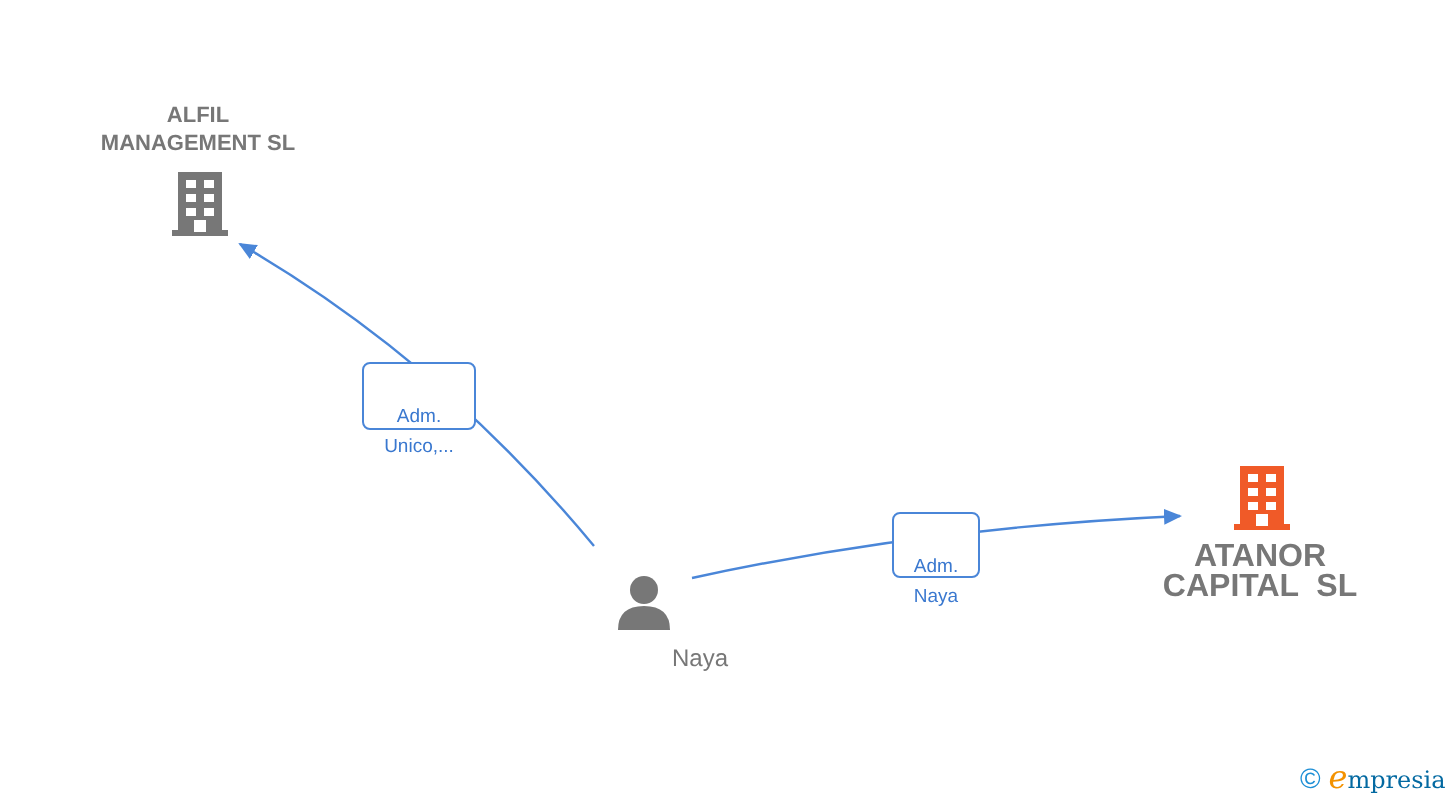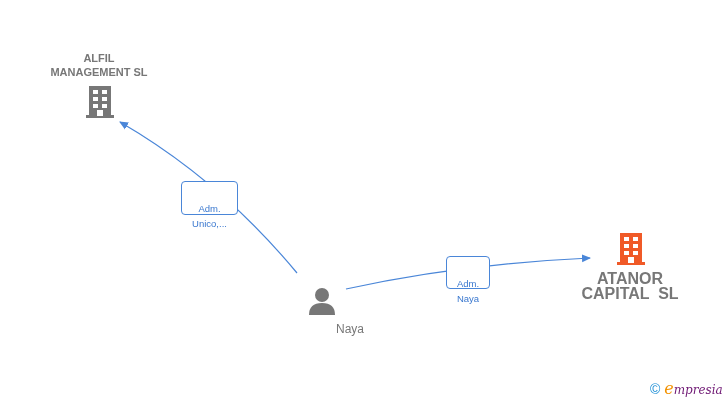--- a/index.html
+++ b/index.html
@@ -4,21 +4,21 @@
   <style>
     html, body { margin: 0; padding: 0; }
     body { width: 728px; height: 400px; background: #ffffff; position: relative; overflow: hidden; font-family: "Liberation Sans", sans-serif; }
     .edges { position: absolute; left: 0; top: 0; }
     .node-label { position: absolute; text-align: center; color: #777777; font-size: 11px; line-height: 14px; font-weight: bold; }
     .person-label { position: absolute; text-align: right; color: #777777; font-size: 12px; line-height: 15px; }
     .edge-label { position: absolute; background: #ffffff; border: 1px solid #4a86d8; border-radius: 4px; color: #3a78cf; font-size: 9.5px; line-height: 15px; text-align: center; box-sizing: border-box; padding-top: 19px; }
     .icon { position: absolute; }
     .brand { position: absolute; left: 650px; top: 379px; font-size: 14px; color: #1e8fd6; }
     .brand .e { font-family: "DejaVu Serif", serif; font-style: italic; color: #f39200; font-size: 16px; }
-    .brand .rest { font-family: "DejaVu Serif", serif; font-style: italic; color: #701a75; font-size: 12px; }
+    .brand .rest { font-family: "DejaVu Serif", serif; color: #0369a1; font-size: 12px; }
   </style>
 </head>
 <body>
 
 <svg class="edges" width="728" height="400">
   <defs>
     <marker id="arrow" markerWidth="10" markerHeight="10" refX="8" refY="5" orient="auto" markerUnits="userSpaceOnUse">
       <path d="M0,1 L9,5 L0,9 Z" fill="#4a86d8"></path>
     </marker>
   </defs>

